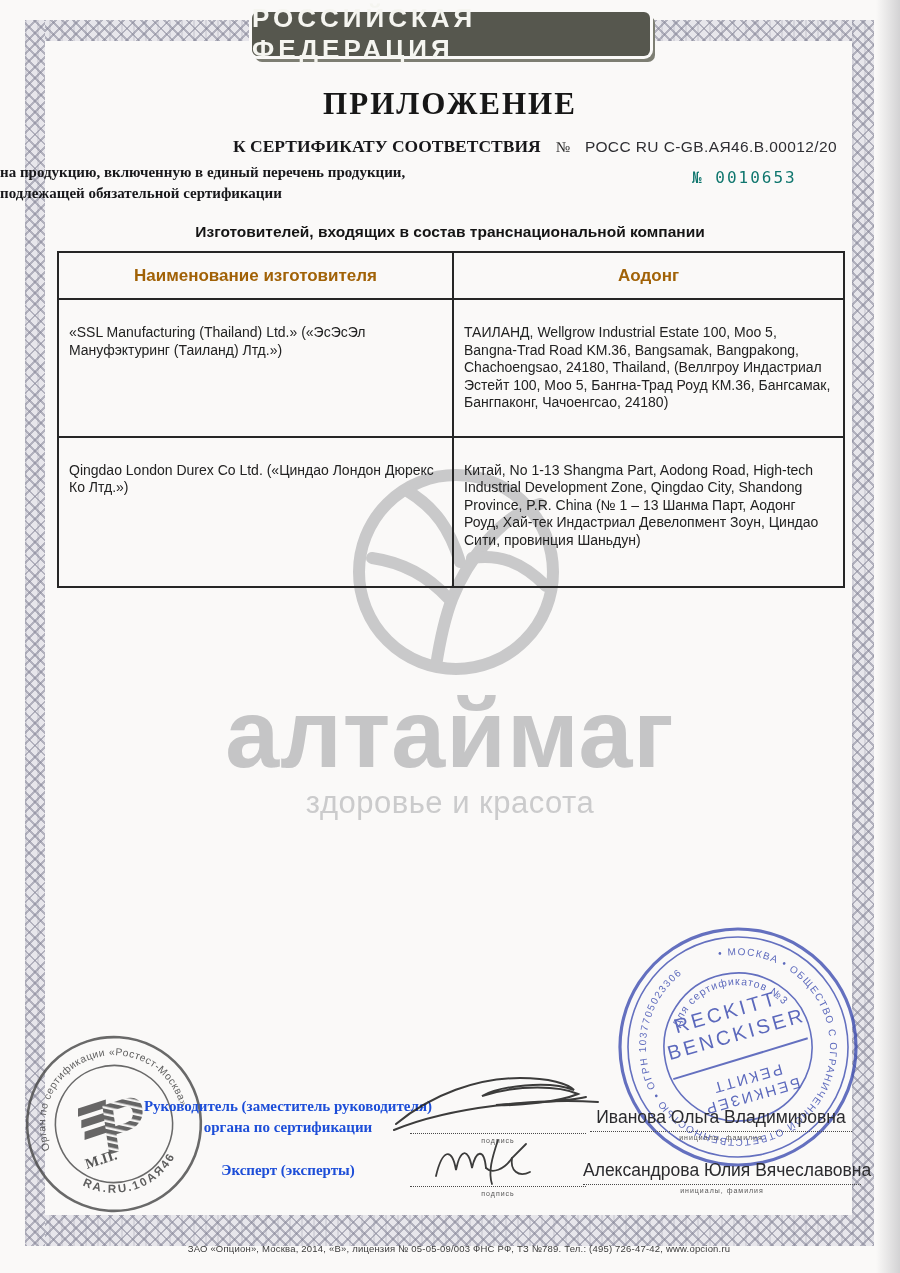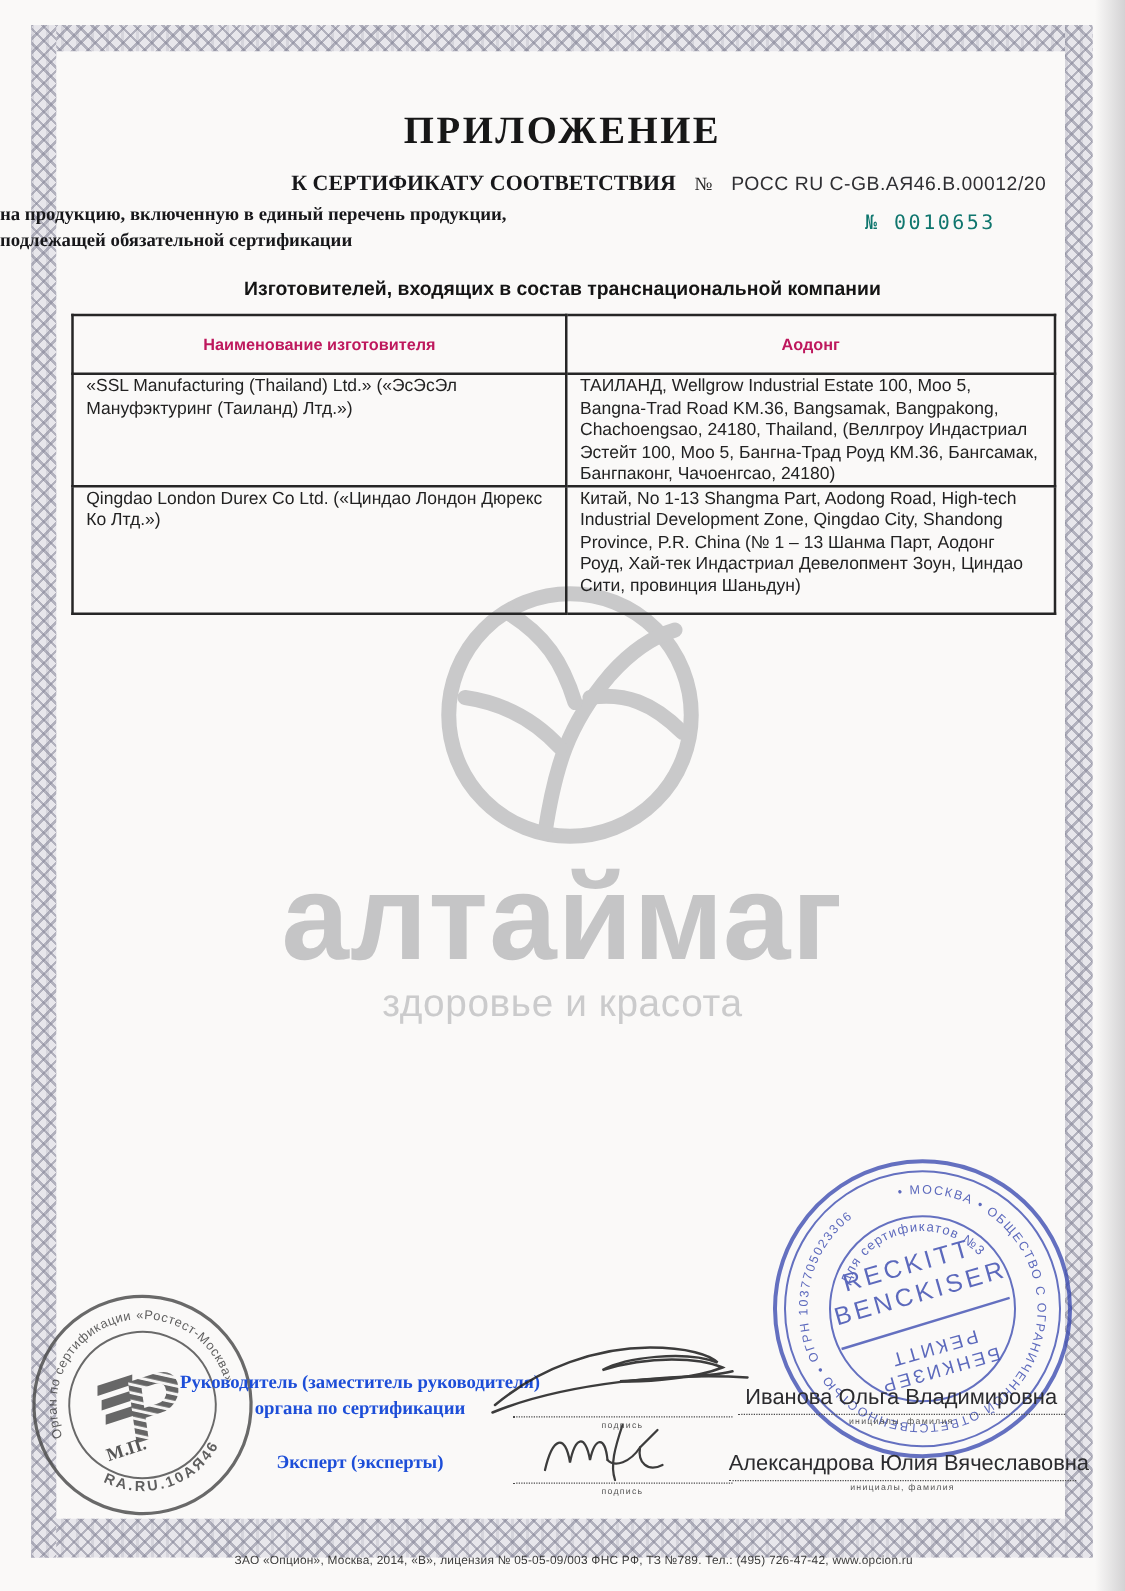--- a/index.html
+++ b/index.html
@@ -59,25 +59,25 @@
   }
 
   
   table.mtable{
     position:absolute;left:57px;top:251px;width:788px;z-index:2;
     border-collapse:collapse;table-layout:fixed;background:transparent;
   }
   .mtable col.c1{width:395px;}
   .mtable th,.mtable td{border:2px solid #262626;}
   .mtable th{
-    height:43px;font-weight:bold;font-size:13px;text-align:center;color:#be185d;
+    height:43px;font-weight:bold;font-size:17px;text-align:center;color:#a16207;
     font-family:"Liberation Sans",sans-serif;
   }
   .mtable td{
-    vertical-align:top;padding:0 10px;font-size:14px;line-height:17.5px;color:#222;
+    vertical-align:top;padding:24px 10px;font-size:14px;line-height:17.5px;color:#222;
   }
   .mtable tr.r1 td{height:84px;}
   .mtable tr.r2 td{height:100px;}
 
   
   .wm{position:absolute;z-index:0;}
   .wm-logo{left:348px;top:464px;}
   .wm-brand{
     left:0;right:0;top:678px;text-align:center;
     font-weight:bold;font-size:97px;color:#c5c5c6;letter-spacing:1px;
@@ -139,20 +139,21 @@
       <circle cx="0" cy="0" r="97"></circle>
       <path d="M -20 94 C -12 42 -2 8 32 -32 C 48 -50 64 -62 84 -68"></path>
       <path d="M -8 26 C -30 2 -56 -10 -84 -14"></path>
       <path d="M 4 -10 C -6 -42 -20 -64 -50 -82"></path>
       <path d="M 16 -14 C 44 -18 66 -10 90 14"></path>
     </g>
   </svg>
   <div class="wm wm-brand">алтаймаг</div>
   <div class="wm wm-tagline">здоровье и красота</div>
 
+  <div class="banner">РОССИЙСКАЯ ФЕДЕРАЦИЯ</div>
   <div class="doc-title">ПРИЛОЖЕНИЕ</div>
 
   <div class="cert-line">
     <span class="serif">К СЕРТИФИКАТУ СООТВЕТСТВИЯ</span>
     <span class="numsign">№</span>
     <span class="certnum">РОСС RU C-GB.АЯ46.В.00012/20</span>
   </div>
 
   <div class="prod-lines">
     <div>на продукцию, включенную в единый перечень продукции,</div>

